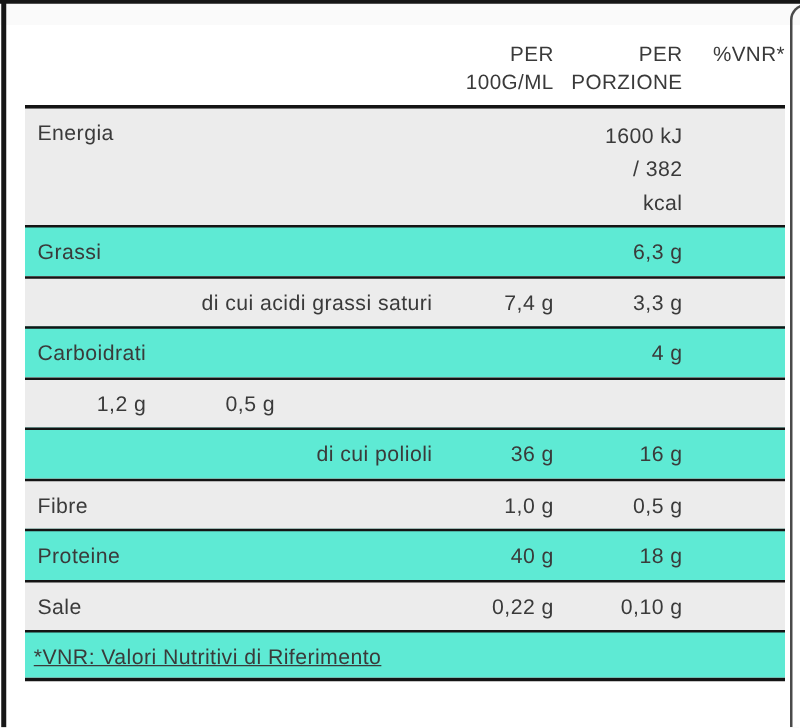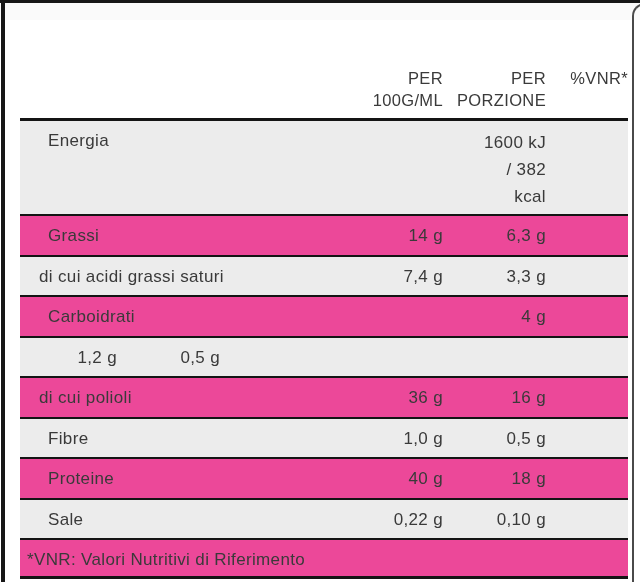--- a/index.html
+++ b/index.html
@@ -15,41 +15,41 @@
   
   .top-strip   { position: absolute; top: 3px; left: 0; width: 100%; height: 17px; background: #fafafa; }
   .top-line    { position: absolute; top: 0; left: 0; width: 100%; height: 3px; background: #161616; }
   .left-bar    { position: absolute; top: 0; left: 1px; width: 4px; height: 582px; background: #161616; }
   .right-edge  {
     position: absolute; top: 3px; left: 632px; width: 30px; height: 579px;
     border-left: 2px solid #4a4a4a; border-top: 2px solid #4a4a4a;
     border-top-left-radius: 13px; box-sizing: border-box;
   }
   
-  .tbl { position: absolute; left: 20px; top: 33px; width: 608px; font-size: 17px; letter-spacing: 0.35px; margin-top: 34px; }
+  .tbl { position: absolute; left: 20px; top: 33px; width: 608px; font-size: 17px; letter-spacing: 0.35px; }
   .hdr { display: flex; padding-bottom: 7px; }
   .hdr .cell { white-space: pre-line; font-size: 16.5px; line-height: 22px; color: #3a3a3a; }
   .tbody { border-top: 3.5px solid #141414; border-bottom: 3.5px solid #141414; }
   .row {
     display: flex; box-sizing: border-box;
     min-height: 40.5px; padding-top: 8px;
     border-top: 2.5px solid #141414;
-    line-height: 23px; background: #ec4899;
+    line-height: 23px; background: #5eead4;
   }
   .row:first-child { border-top: none; }
   .row.shaded { background: #ececec; }
   .row.tall { min-height: 93px; }
-  .c-label { flex: 1; padding-left: 28px; text-align: left; }
-  .c-label.indent { padding-left: 19px; }
+  .c-label { flex: 1; padding-left: 10px; text-align: left; }
+  .c-label.indent { padding-left: 19px; text-align: right; }
   .c1 { width: 97px;  text-align: right; }
   .c2 { width: 103px; text-align: right; }
   .c3 { width: 82px;  text-align: right; }
   .val { white-space: pre-line; }
   .tall .val { line-height: 27px; }
-  .footnote-row { min-height: 38px; }
+  .footnote-row { min-height: 38px; text-decoration: underline; }
   .footnote-row .c-label { padding-left: 7px; }
 </style>
 </head>
 <body>
 
 <div class="screen">
   <div class="top-strip"></div>
   <div class="top-line"></div>
   <div class="left-bar"></div>
   <div class="right-edge"></div>
@@ -70,21 +70,20 @@
       <div class="row shaded tall">
         <div class="c-label">Energia</div>
         <div class="c1 val">1600 kJ
 / 382
 kcal</div>
         <div class="c3"></div>
       </div>
 
       <div class="row">
         <div class="c-label">Grassi</div>
-        <div class="c1 val">14 g</div>
         <div class="c2 val">6,3 g</div>
         <div class="c3"></div>
       </div>
 
       <div class="row shaded">
         <div class="c-label indent">di cui acidi grassi saturi</div>
         <div class="c1 val">7,4 g</div>
         <div class="c2 val">3,3 g</div>
         <div class="c3"></div>
       </div>

